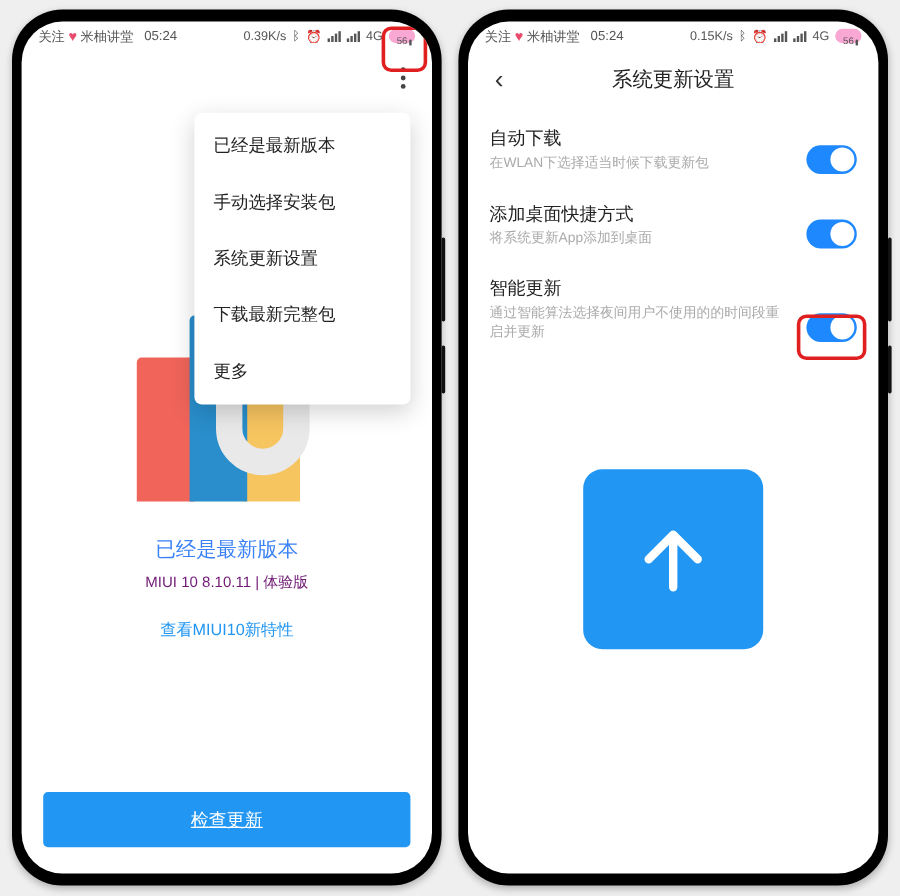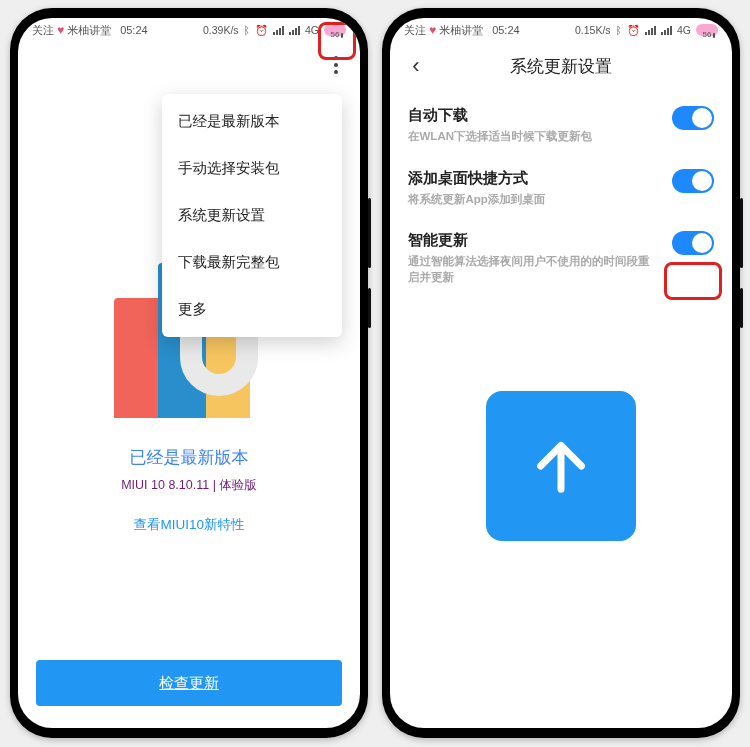--- a/index.html
+++ b/index.html
@@ -152,23 +152,22 @@
     .back {
       width:32px; cursor:pointer; font-size:22px; color:#333; text-align:center;
     }
     .header .title {
       position:absolute; left:0; right:0; text-align:center;
       font-size:17px; color:#222; pointer-events:none;
     }
     .settings { padding: 4px 0; }
     .row {
       padding: 12px 18px;
-      display:flex; align-items:flex-start; justify-content:space-between;
-      position: relative;
-      font-weight: bold;
+      display:flex; align-items:flex-end; justify-content:space-between;
+      position: relative;
     }
     .row .txt { flex:1; padding-right: 12px; }
     .row .t { font-size:15px; color:#222; }
     .row .d { font-size:11.5px; color:#aaa; margin-top:4px; line-height:1.35; }
     .toggle {
       width:42px; height:24px; background:#1e88ff; border-radius:12px; position:relative;
       cursor:pointer;
     }
     .toggle::after{
       content:''; position:absolute; right:2px; top:2px; width:20px; height:20px;

